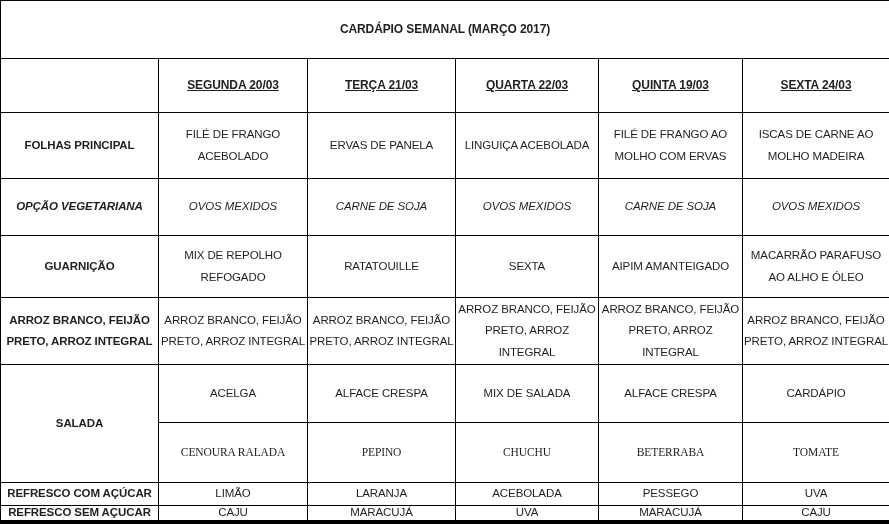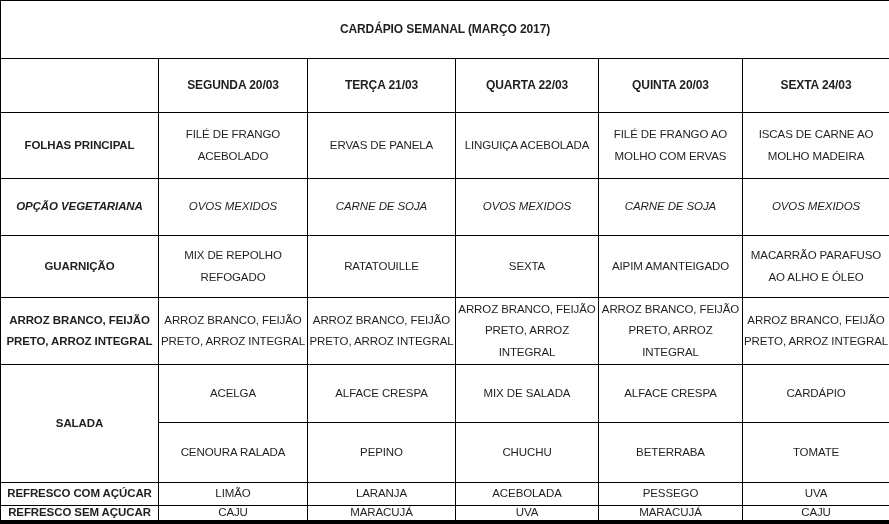--- a/index.html
+++ b/index.html
@@ -32,27 +32,27 @@
     overflow: hidden;
   }
   .col-label   { width: 158px; }
   .col-seg     { width: 149px; }
   .col-ter     { width: 148px; }
   .col-qua     { width: 143px; }
   .col-qui     { width: 144px; }
   .col-sex     { width: 147px; }
 
   tr.row-title    { height: 58px; }
-  tr.row-header   { height: 54px; }
+  tr.row-header   { height: 54px; text-decoration: underline; }
   tr.row-prato    { height: 66px; }
   tr.row-veg      { height: 57px; font-style: italic; }
   tr.row-guarn    { height: 62px; }
   tr.row-arroz    { height: 60px; }
   tr.row-salada-a { height: 58px; }
-  tr.row-salada-b { height: 60px; }
+  tr.row-salada-b { height: 60px; font-family: Liberation Serif, serif; }
   tr.row-ref-com  { height: 23px; }
   tr.row-ref-sem  { height: 16px; }
 
   tr.row-ref-com td, tr.row-ref-sem td {
     line-height: 1.2;
     padding-top: 0;
     padding-bottom: 0;
   }
 
   td.bold, tr.row-header td, tr.row-title td {
@@ -76,21 +76,21 @@
   <tbody>
       <tr class="row-title">
     <td colspan="6">CARDÁPIO SEMANAL (MARÇO 2017)</td>
   </tr>
 
   <tr class="row-header">
     <td></td>
     <td>SEGUNDA 20/03</td>
     <td>TERÇA 21/03</td>
     <td>QUARTA 22/03</td>
-    <td>QUINTA 20/03</td>
+    <td>QUINTA 19/03</td>
     <td>SEXTA 24/03</td>
   </tr>
 
   <tr class="row-prato">
     <td class="bold">FOLHAS PRINCIPAL</td>
     <td>FILÉ DE FRANGO ACEBOLADO</td>
     <td>ERVAS DE PANELA</td>
     <td>LINGUIÇA  ACEBOLADA</td>
     <td>FILÉ DE FRANGO AO MOLHO COM ERVAS</td>
     <td>ISCAS DE CARNE AO MOLHO MADEIRA</td>

